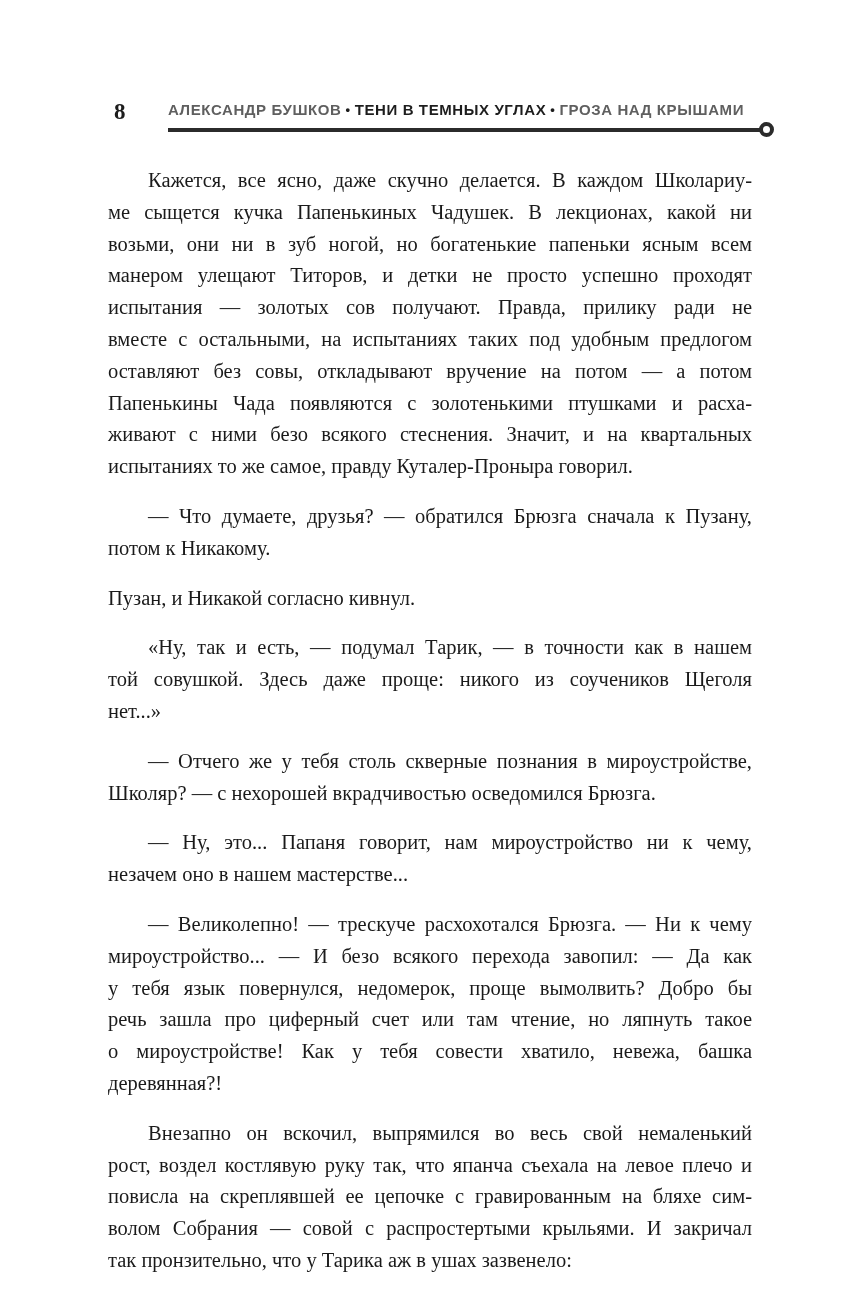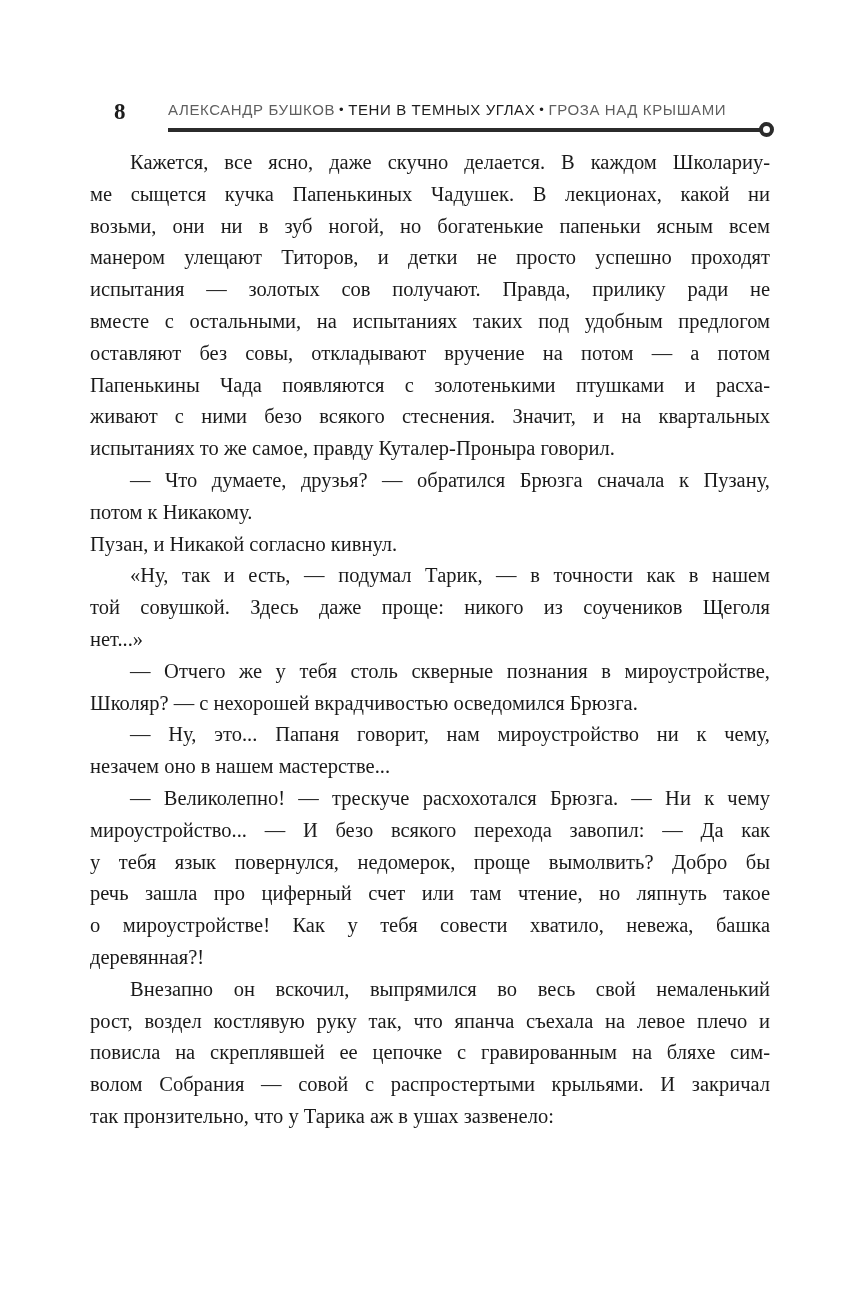--- a/index.html
+++ b/index.html
@@ -28,21 +28,21 @@
     line-height: 1;
   }
   .running-head {
     position: absolute;
     left: 168px;
     top: 102px;
     width: 600px;
     white-space: nowrap;
     font-family: "Liberation Sans", sans-serif;
     font-size: 15px;
-    font-weight: 400;
+    font-weight: 700;
     letter-spacing: 0.6px;
     line-height: 1;
   }
   .running-head .gray  { color: #5f5f5f; }
   .running-head .black { color: #1d1d1d; }
   .running-head .bullet { color: #1d1d1d; padding: 0 4px; font-size: 13px; vertical-align: 1px; }
 
   .rule {
     position: absolute;
     left: 168px;
@@ -66,21 +66,21 @@
   
   .text-block {
     position: absolute;
     left: 90px;
     top: 147px;
     width: 680px;
     color: #1a1a1a;
     font-size: 20.5px;
     line-height: 31.8px;
   }
-  .para { margin: 0; }
+  .para { margin: 18px; }
   .line {
     text-align: justify;
     text-align-last: justify;
     white-space: normal;
   }
   .line.first { text-indent: 40px; }
   .line.last  { text-align-last: left; }
 </style>
 </head>
 <body>

